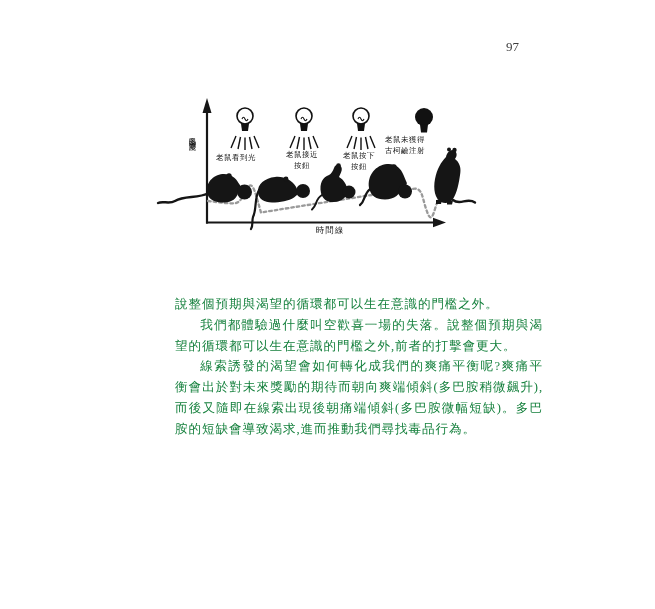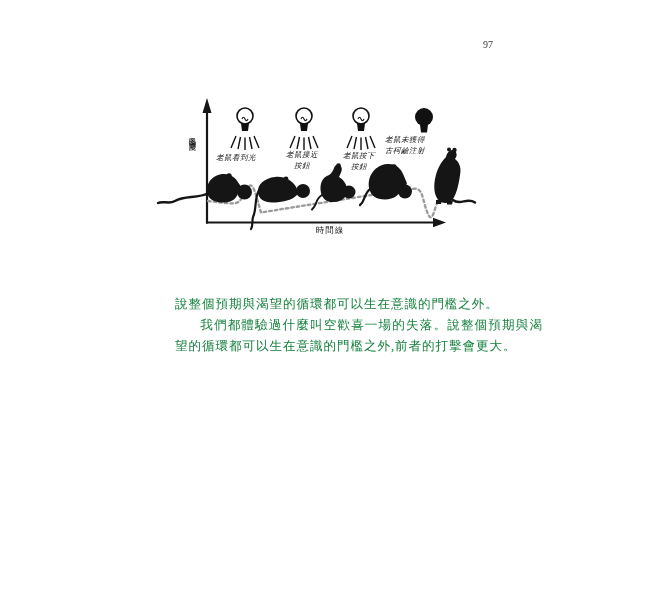--- a/index.html
+++ b/index.html
@@ -1,30 +1,30 @@
 <!DOCTYPE html>
 <html><head>
 <meta charset="utf-8">
 <style>
   html,body{margin:0;padding:0;background:#ffffff;}
   .page{
     position:relative;width:655px;height:609px;background:#ffffff;
     font-family:"Liberation Serif","DejaVu Serif",serif;color:#2b2b2b;overflow:hidden;
   }
   .page-number{
-    position:absolute;left:483px;top:39px;font-size:10px;color:#3d3d3d;
+    position:absolute;left:506px;top:39px;font-size:13px;color:#3d3d3d;
     font-family:"Liberation Serif","DejaVu Serif",serif;
     text-align:right;
   }
   .figure-svg{position:absolute;left:145px;top:85px;width:360px;height:170px;}
   .fig-label{
     position:absolute;font-family:"Liberation Sans","DejaVu Sans",sans-serif;
     color:#161616;font-size:7.5px;line-height:10.5px;text-align:center;letter-spacing:0.5px;
   }
-  .fig-label.w80{width:80px;font-style:italic;}
+  .fig-label.w80{width:80px;}
   .y-axis-label{
     position:absolute;left:188px;top:131px;
     font-family:"Liberation Sans","DejaVu Sans",sans-serif;font-size:7.5px;color:#161616;
     writing-mode:vertical-rl;text-orientation:upright;letter-spacing:1.5px;line-height:9px;
   }
   .x-axis-label{
     position:absolute;left:290px;top:225px;width:80px;text-align:center;
     font-family:"Liberation Sans","DejaVu Sans",sans-serif;font-size:8.5px;color:#161616;letter-spacing:1px;
   }
   .caption{
@@ -163,15 +163,16 @@
   </div>
   <div class="fig-label w80" style="left:365px;top:135px;">
     <div>老鼠未獲得</div>
     <div>古柯鹼注射</div>
   </div>
 
 
   <div class="body-text">
     <p class="no-indent">說整個預期與渴望的循環都可以生在意識的門檻之外。</p>
     <p>我們都體驗過什麼叫空歡喜一場的失落。說整個預期與渴望的循環都可以生在意識的門檻之外,前者的打擊會更大。</p>
+    <p>線索誘發的渴望會如何轉化成我們的爽痛平衡呢?爽痛平衡會出於對未來獎勵的期待而朝向爽端傾斜(多巴胺稍微飆升),而後又隨即在線索出現後朝痛端傾斜(多巴胺微幅短缺)。多巴胺的短缺會導致渴求,進而推動我們尋找毒品行為。</p>
   </div>
 
 </div>
 
 </body></html>

